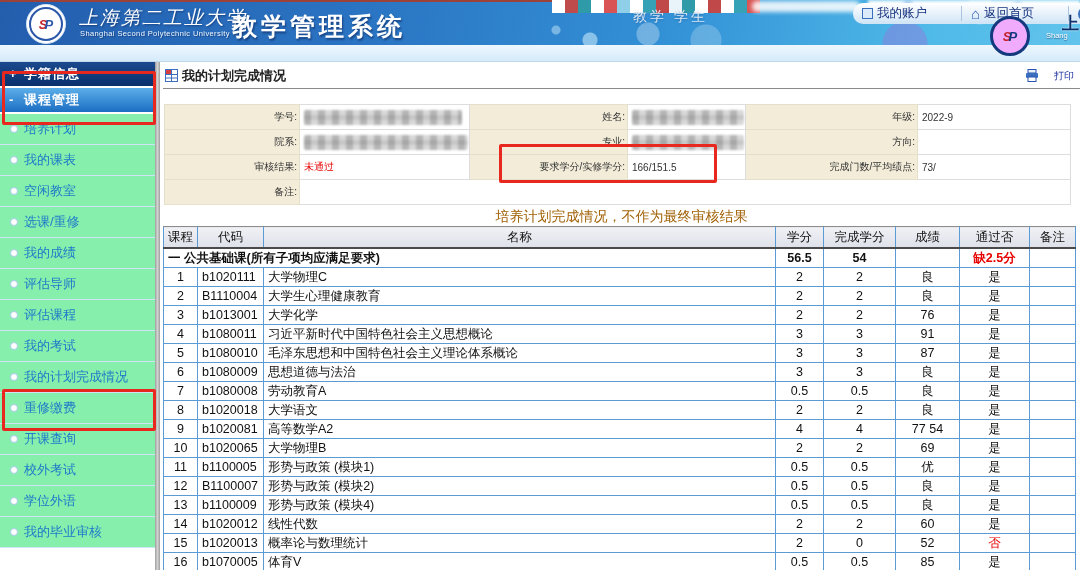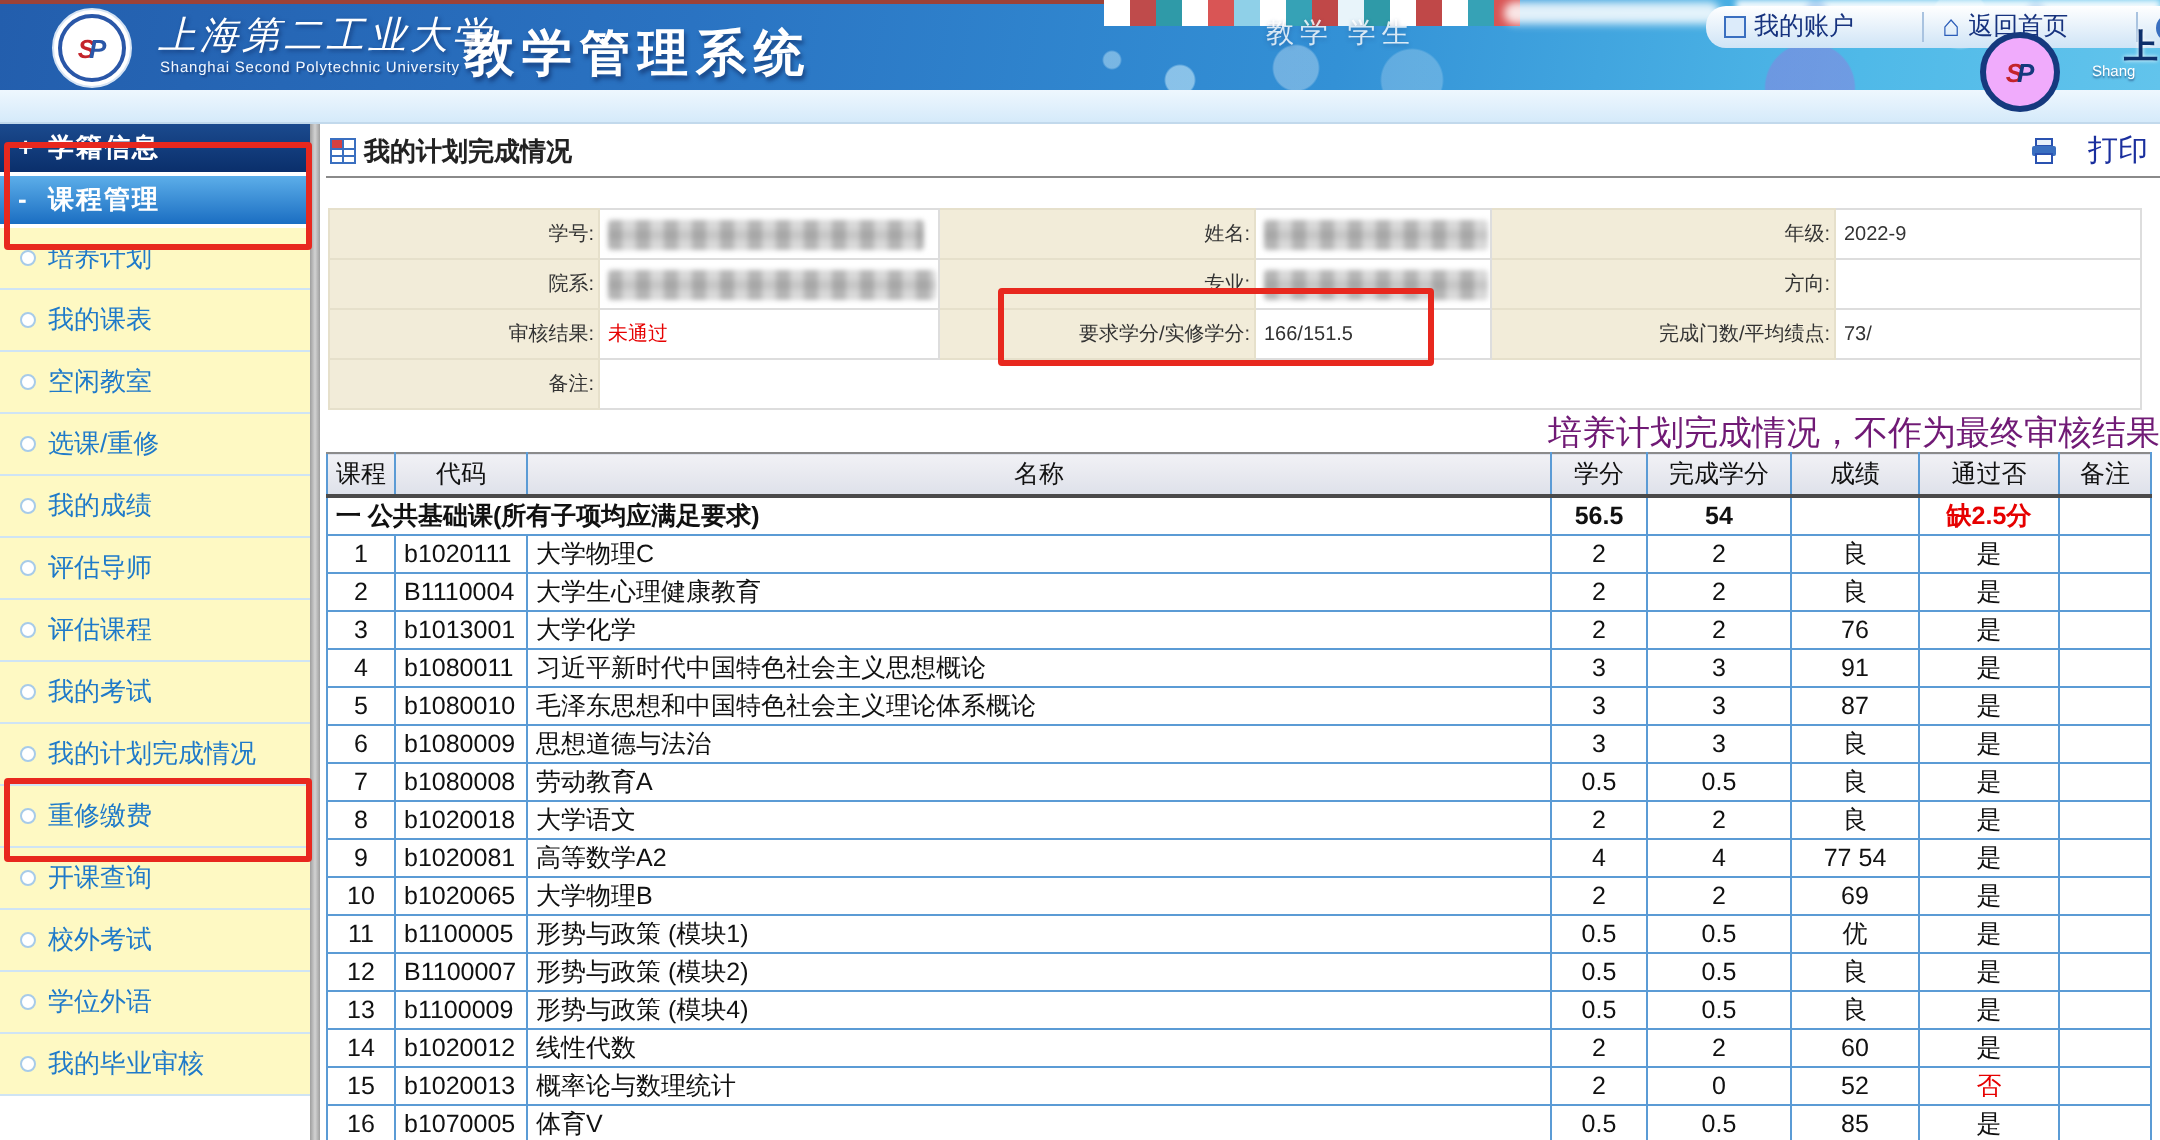--- a/index.html
+++ b/index.html
@@ -50,45 +50,45 @@
 
   
   .band{position:absolute;left:0;top:45px;width:1080px;height:17px;background:linear-gradient(#eef7fe,#d5eafa);border-bottom:1px solid #c2d9ec;box-sizing:border-box;}
 
   
   .sidebar{position:absolute;left:0;top:62px;width:155px;height:508px;background:#fff;overflow:hidden;}
   .side-group{height:24px;line-height:24px;margin-bottom:2px;color:#fff;font-weight:bold;font-size:13px;padding-left:24px;position:relative;cursor:pointer;letter-spacing:1px;}
   .side-group .toggle{position:absolute;left:9px;top:0;font-weight:bold;font-size:13px;}
   .g-dark{background:linear-gradient(#1b4a8e,#0a2f6b);}
   .g-blue{background:linear-gradient(#5caee9,#1b6ec2);}
-  .side-item{height:30px;border-bottom:1px solid #cfe4f4;display:flex;align-items:center;padding-left:10px;color:#1f7ac9;font-size:13px;background:#fef9c3;cursor:pointer;white-space:nowrap;}
+  .side-item{height:30px;border-bottom:1px solid #cfe4f4;display:flex;align-items:center;padding-left:10px;color:#1f7ac9;font-size:13px;background:#86efac;cursor:pointer;white-space:nowrap;}
   .bullet{width:6px;height:6px;border:1.5px solid #a7cbe9;border-radius:50%;margin-right:6px;flex:none;background:#fff;}
   .divider{position:absolute;left:155px;top:62px;width:5px;height:508px;background:linear-gradient(90deg,#9e9e9e,#d2d2d2,#9e9e9e);}
 
   
   .content{position:absolute;left:160px;top:62px;width:920px;height:508px;background:#fff;box-sizing:border-box;padding:4px 0 0 3px;overflow:hidden;}
   .title-row{display:flex;align-items:center;height:19px;border-bottom:1px solid #8a8a8a;padding:0 6px 3px 2px;}
   .page-title{font-weight:bold;font-size:13px;color:#222;margin-left:4px;}
-  .print-btn{margin-left:auto;display:flex;align-items:center;gap:15px;color:#1a2f9e;font-size:15px;cursor:pointer;}
+  .print-btn{margin-left:auto;display:flex;align-items:center;gap:15px;color:#1a2f9e;font-size:10px;cursor:pointer;}
 
   table{border-collapse:collapse;table-layout:fixed;}
   .info-table{width:906px;margin:15px 0 0 1px;font-size:10px;color:#333;}
   .info-table td{height:22px;border:1px solid #ddd;overflow:hidden;white-space:nowrap;}
   td.ilabel{background:#f2ecd9;text-align:right;padding-right:2px;border-color:#e6e0cb;}
   td.ivalue{text-align:left;padding-left:4px;background:#fff;}
   .red{color:#e60000;}
   .redact{display:inline-block;height:15px;width:150px;vertical-align:middle;border-radius:2px;
     background:repeating-linear-gradient(90deg,#b5b5b5 0 7px,#d8d8d8 7px 14px),repeating-linear-gradient(0deg,rgba(255,255,255,.45) 0 5px,rgba(0,0,0,.08) 5px 10px);
     background-blend-mode:multiply;filter:blur(1.3px);}
   .info-table tr:nth-child(1) td:nth-child(2) .redact{width:158px;}
   .info-table tr:nth-child(1) td:nth-child(4) .redact{width:112px;}
   .info-table tr:nth-child(2) td:nth-child(2) .redact{width:164px;}
   .info-table tr:nth-child(2) td:nth-child(4) .redact{width:112px;}
 
-  .notice{text-align:right;color:#701a75;font-size:17px;margin-top:4px;height:15px;line-height:15px;}
+  .notice{text-align:center;color:#a16207;font-size:14px;margin-top:4px;height:15px;line-height:15px;}
 
   .course-table{width:912px;margin:2px 0 0 0;font-size:12.5px;color:#111;}
   .course-table th{background:linear-gradient(#f1f1f5,#dee1ea);font-weight:normal;border:1px solid #5b9bd5;border-top:1px solid #8b8b8b;border-bottom:2px solid #4a4a4a;height:20px;padding:0;}
   .course-table td{border:1px solid #5b9bd5;height:18px;text-align:center;padding:0 2px;overflow:hidden;white-space:nowrap;}
   .course-table td.c-code,.course-table td.c-name,.course-table td.gname{text-align:left;padding-left:4px;}
   tr.group td{font-weight:bold;}
   .deficit{color:#e60000;font-weight:bold;}
   .pass-no{color:#e60000;}
 
   

